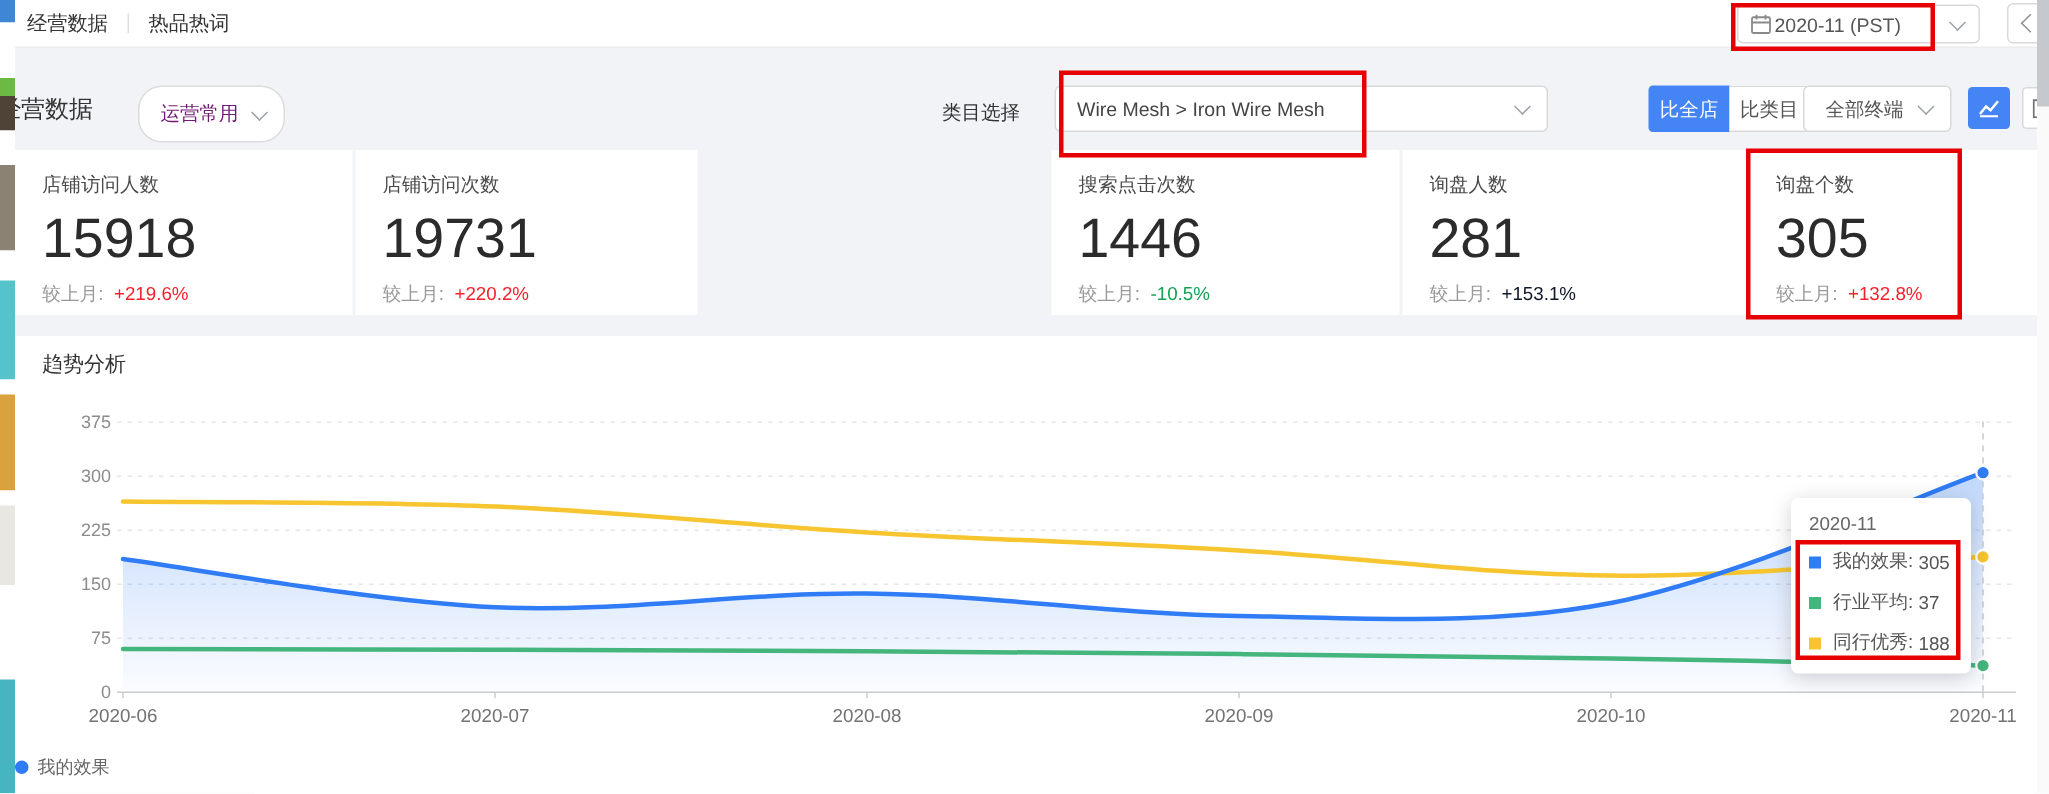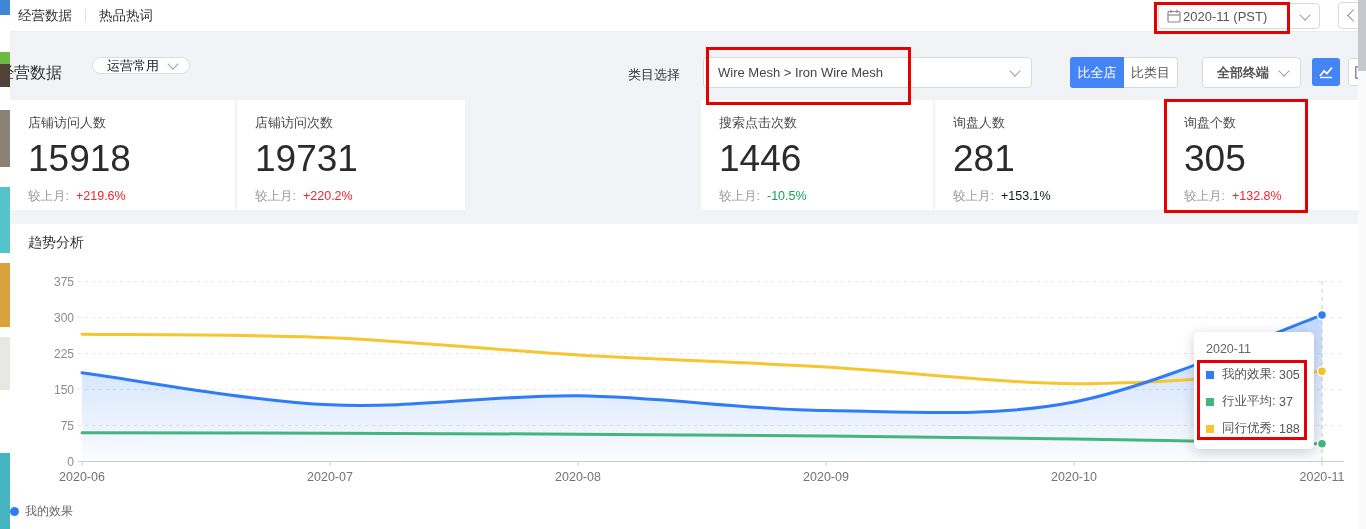--- a/index.html
+++ b/index.html
@@ -14,30 +14,30 @@
     background:#fff;display:flex;align-items:center;box-sizing:border-box;padding:0 10px 0 8px;font-size:13px;color:#555;}
   .date-picker .txt{margin-left:2px;flex:1;}
   .prev-btn{position:absolute;left:1338px;top:2px;width:28px;height:27px;border:1px solid #d9d9d9;border-radius:4px;
     background:#fff;box-sizing:border-box;display:flex;align-items:center;justify-content:center;}
   .chev{display:inline-block;width:7px;height:7px;border-right:1.6px solid #9aa0a6;border-bottom:1.6px solid #9aa0a6;
     transform:rotate(45deg);margin-top:-3px;}
   .chev-left{display:inline-block;width:8px;height:8px;border-right:1.8px solid #8a8f95;border-bottom:1.8px solid #8a8f95;
     transform:rotate(135deg);margin-left:3px;}
   
   .h-title{position:absolute;left:-2px;top:63px;font-size:16px;color:#333;}
-  .pill{position:absolute;left:92px;top:57px;width:98px;height:17px;border:1px solid #dcdcdc;border-radius:16px;background:#fff;
-    box-sizing:border-box;display:flex;align-items:center;justify-content:space-between;padding:0 12px 0 14px;font-size:13px;color:#0f172a;}
+  .pill{position:absolute;left:92px;top:57px;width:98px;height:38px;border:1px solid #dcdcdc;border-radius:16px;background:#fff;
+    box-sizing:border-box;display:flex;align-items:center;justify-content:space-between;padding:0 12px 0 14px;font-size:13px;color:#701a75;}
   .cat-label{position:absolute;left:628px;top:66px;font-size:13px;color:#333;}
   .select{border:1px solid #d9d9d9;border-radius:4px;background:#fff;box-sizing:border-box;display:flex;align-items:center;
     justify-content:space-between;font-size:13px;color:#444;padding:0 12px 0 14px;}
   .sel-cat{position:absolute;left:703px;top:57px;width:329px;height:31px;align-items:center;}
-  .sel-term{position:absolute;left:1202px;top:57px;width:99px;height:31px;color:#555;font-weight:bold;}
+  .sel-term{position:absolute;left:1202px;top:57px;width:99px;height:31px;color:#555;}
   .cmp{position:absolute;left:1070px;top:57px;height:31px;display:flex;font-size:13px;}
   .cmp .b{width:54px;display:flex;align-items:center;justify-content:center;box-sizing:border-box;cursor:pointer;}
-  .cmp .on{background:var(--accent);color:#fff;border-radius:3px 0 0 3px;}
+  .cmp .on{background:var(--accent);color:#fff;border-radius:3px 0 0 3px;margin-left:29px;}
   .cmp .off{background:#fff;color:#555;border:1px solid #d9d9d9;border-left:none;border-radius:0 3px 3px 0;}
   .icon-btn{position:absolute;top:58px;width:28px;height:28px;border-radius:3px;box-sizing:border-box;
     display:flex;align-items:center;justify-content:center;}
   .icon-btn.blue{left:1312px;background:var(--accent);}
   .icon-btn.plain{left:1348px;background:#fff;border:1px solid #d9d9d9;}
   
   .card{position:absolute;top:100px;height:110px;background:#fff;box-sizing:border-box;padding:14px 0 0 18px;cursor:pointer;}
   .card .lbl{font-size:13px;color:#4a4a4a;}
   .card .val{font-size:37px;color:#2b2b2b;margin-top:6px;letter-spacing:0;}
   .card .chg{font-size:12.5px;color:#999;margin-top:8px;}

